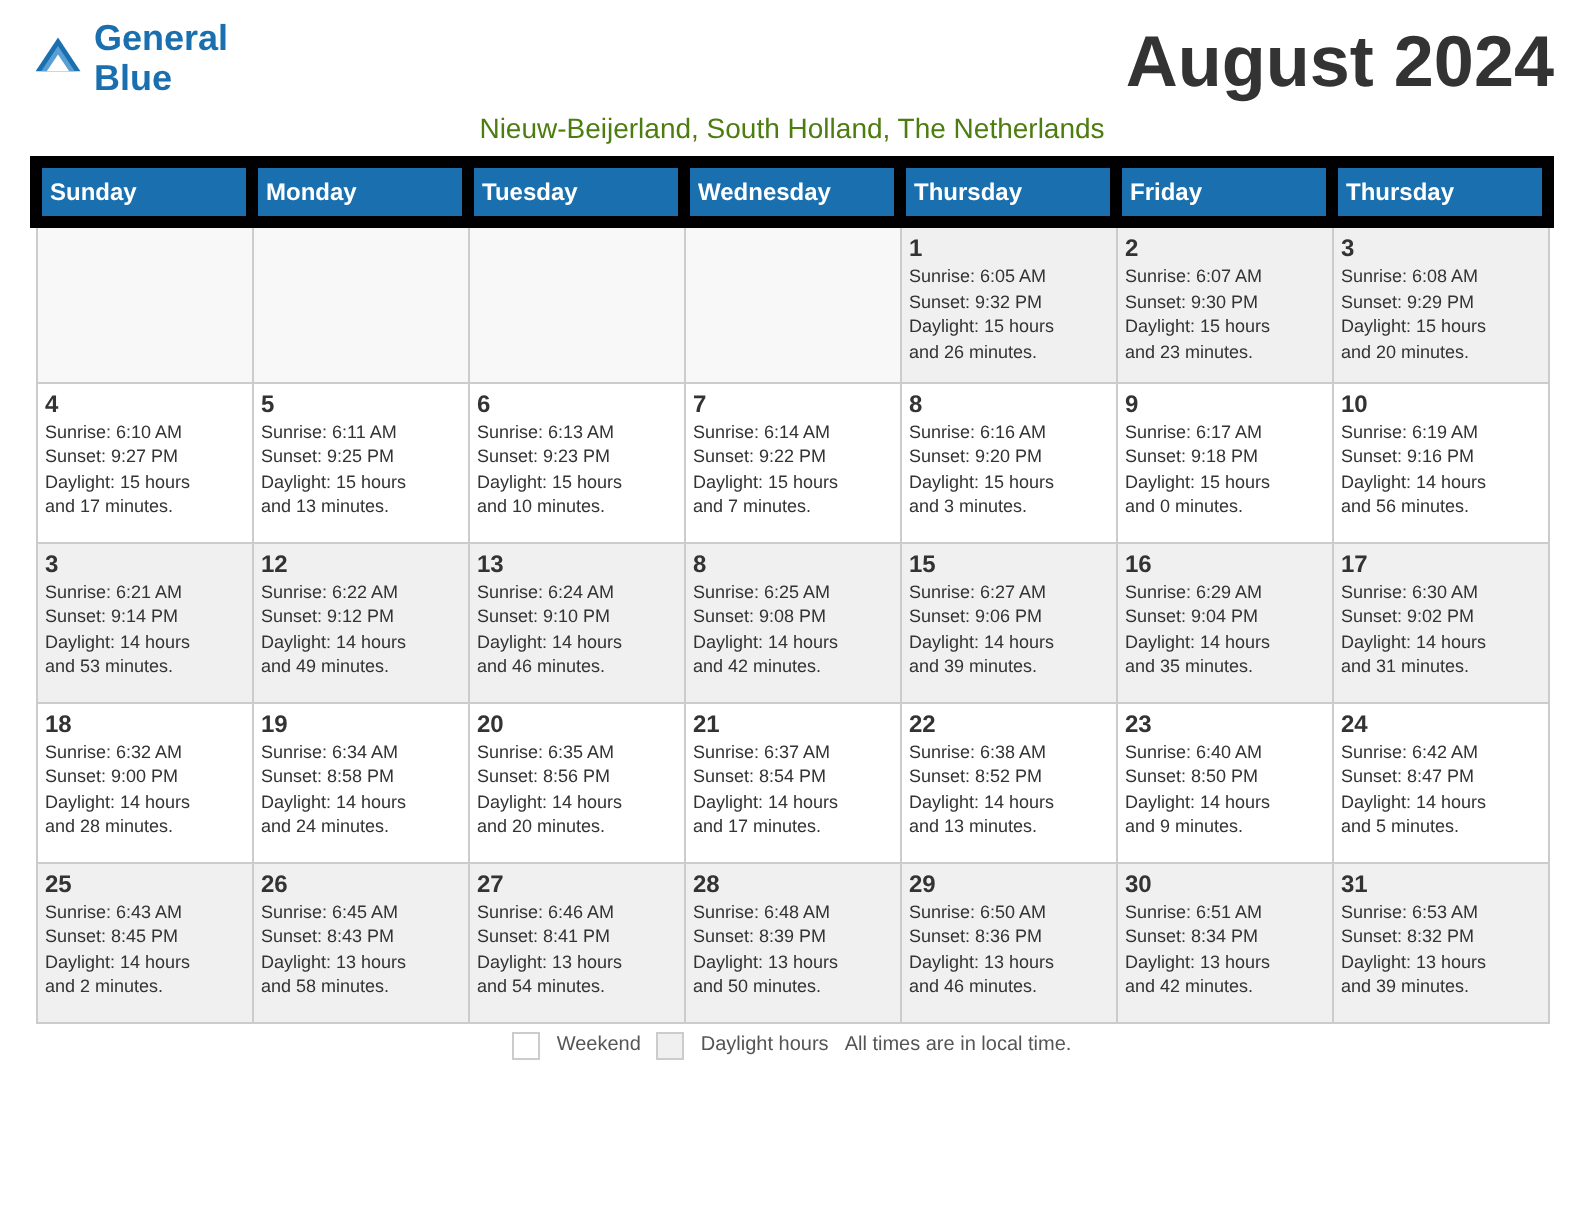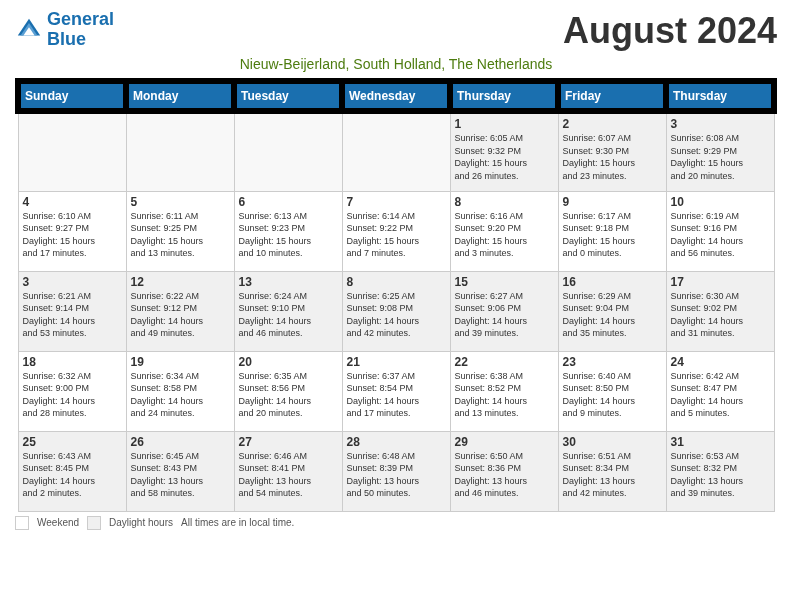--- a/index.html
+++ b/index.html
@@ -85,21 +85,21 @@
       display: block;
       margin-bottom: 1px;
     }
     .day-info {
       font-size: 9px;
       line-height: 1.4;
       color: #333;
     }
     .legend {
       display: flex;
-      justify-content: flex-start;
+      justify-content: center;
       align-items: center;
       gap: 8px;
       margin-top: 4px;
       font-size: 10px;
       color: #555;
     }
     .legend-box {
       width: 14px;
       height: 14px;
       display: inline-block;

